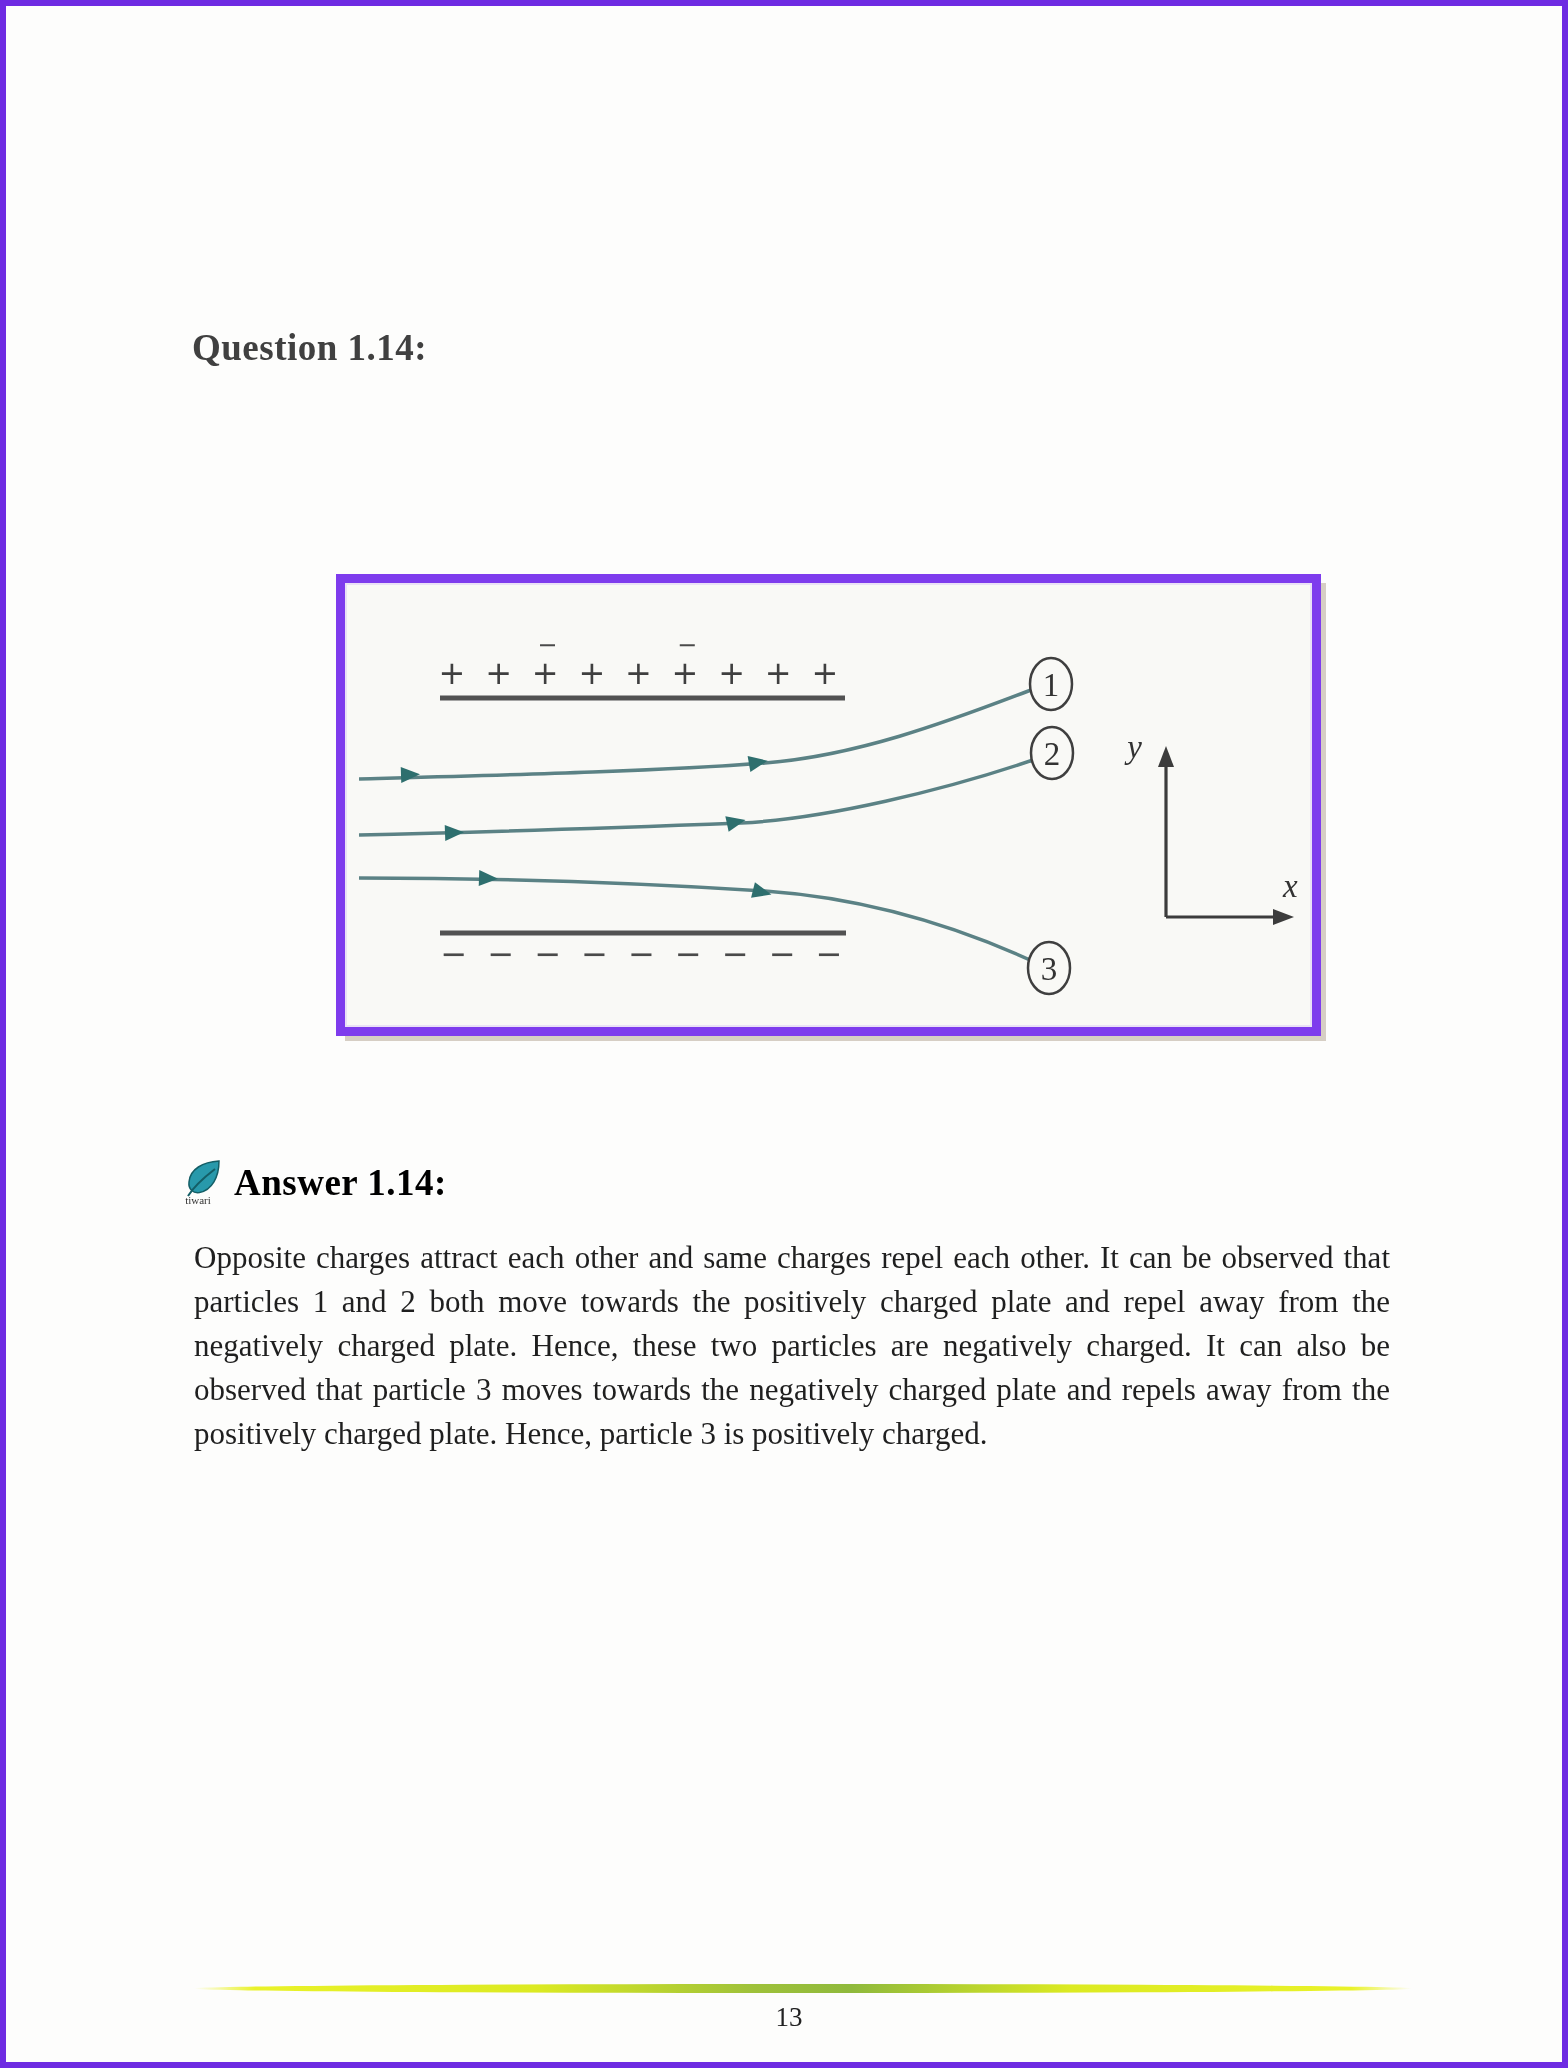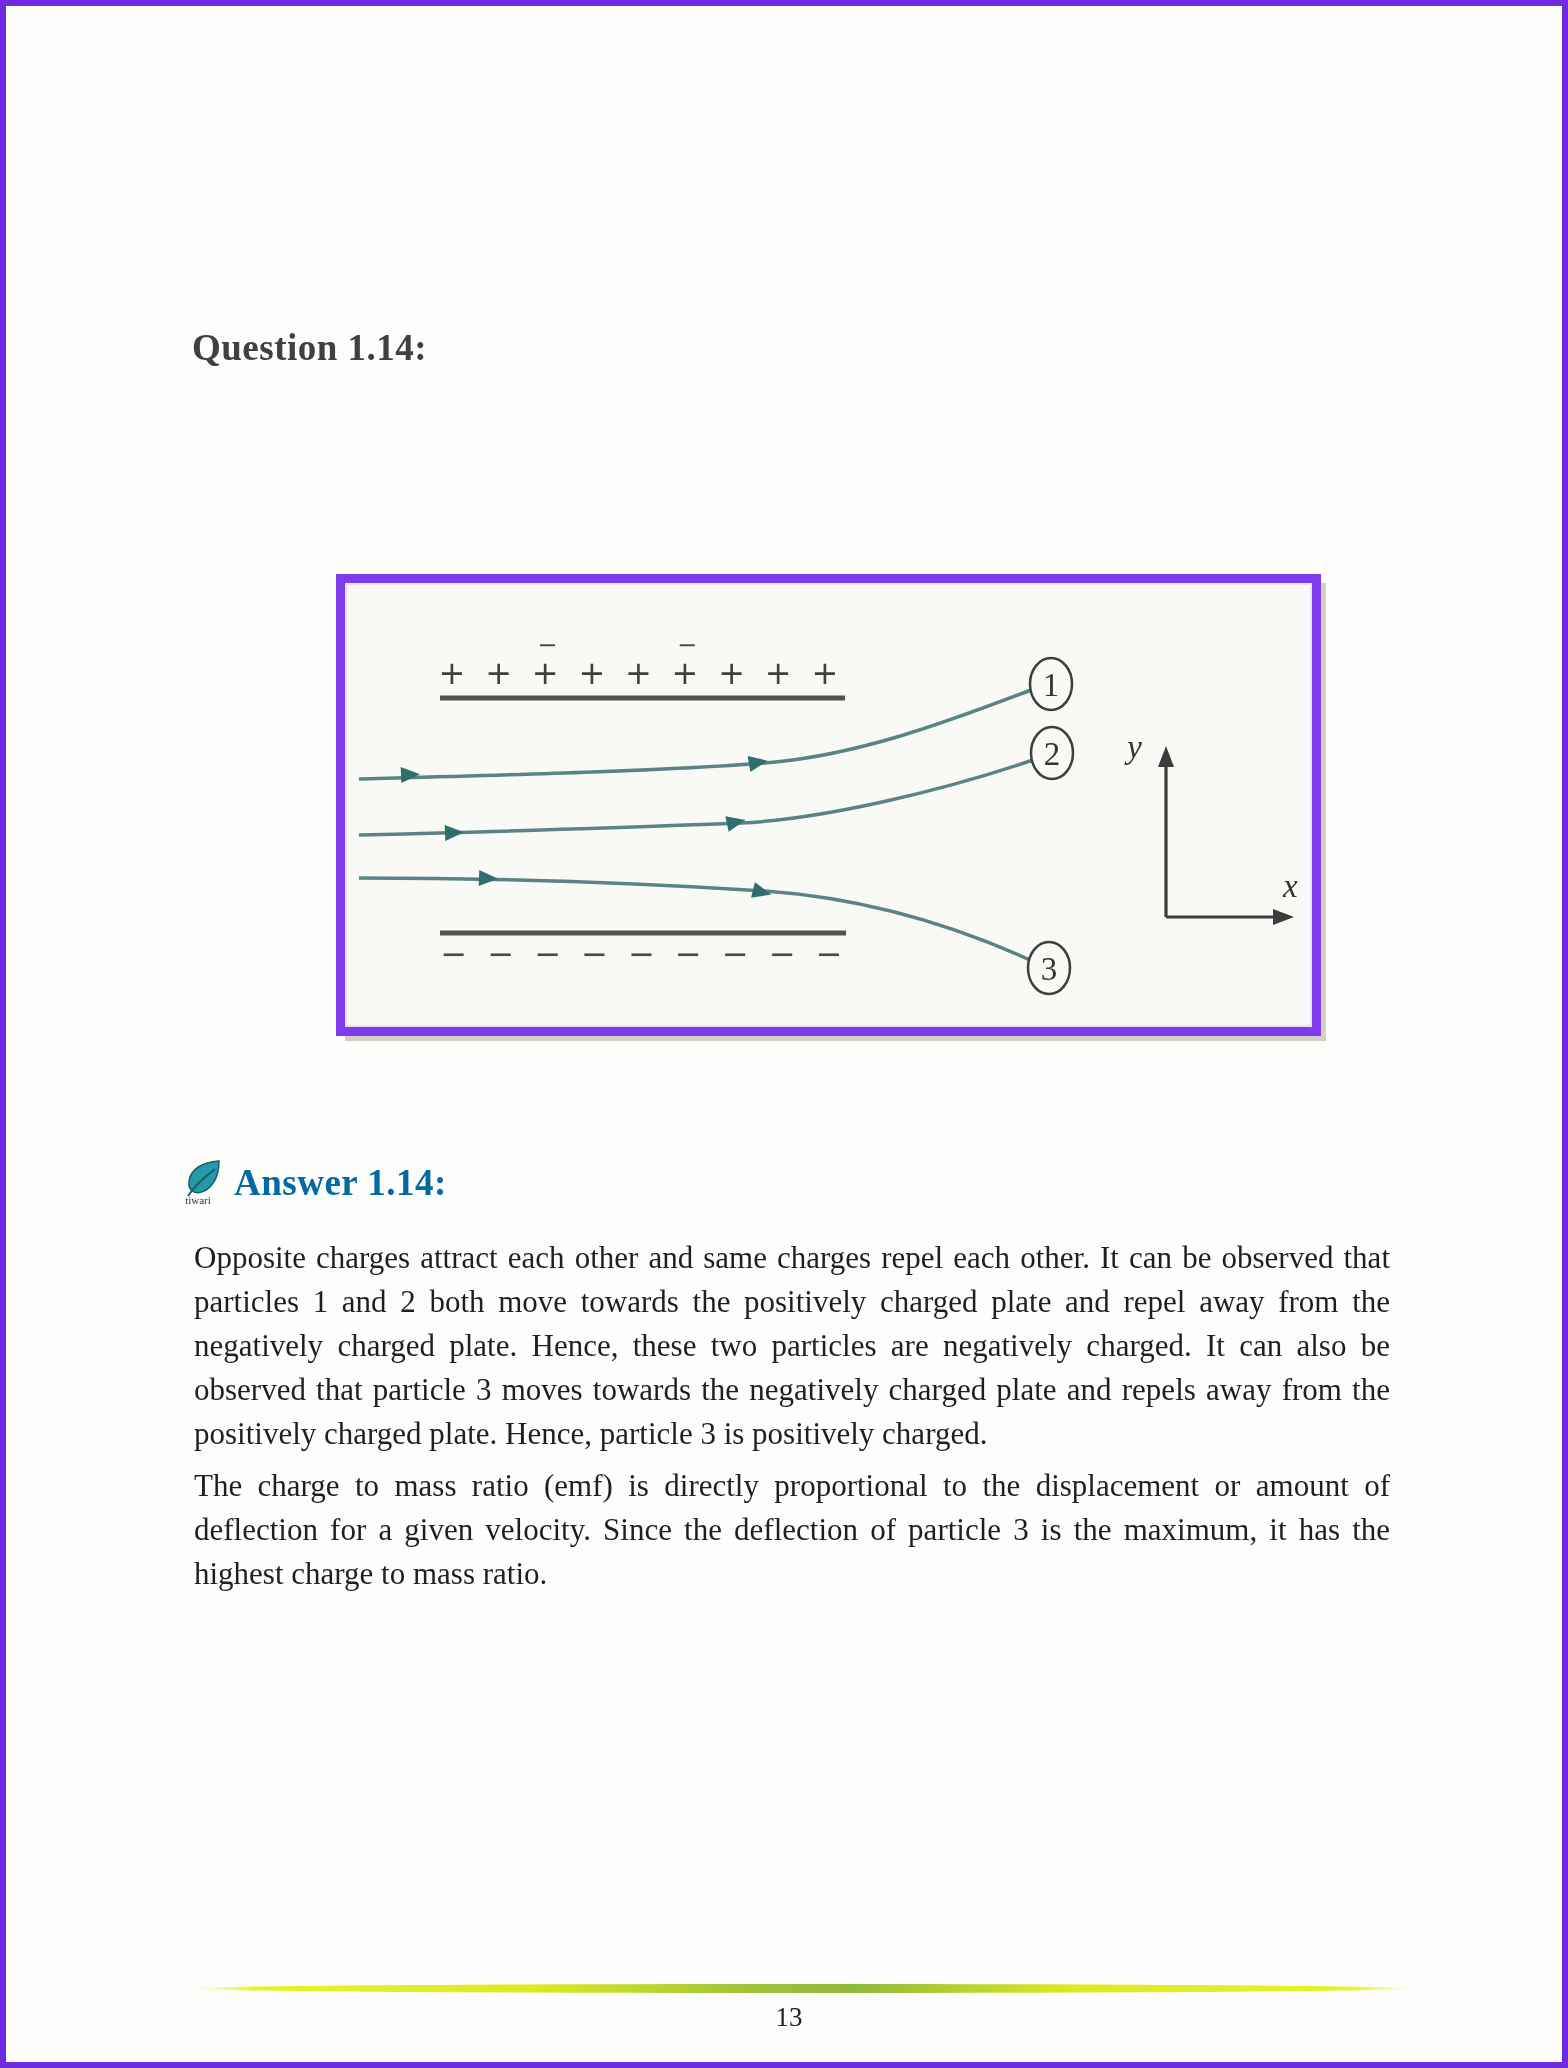--- a/index.html
+++ b/index.html
@@ -39,21 +39,21 @@
   .axis-arrow{fill:#3c3c3c;}
   .axis-label{font-family:"Liberation Serif",serif;font-style:italic;font-size:33px;fill:#333;}
   .plus-sign,.minus-sign{font-family:"DejaVu Sans",sans-serif;font-size:32px;fill:#3f3f3f;text-anchor:middle;}
   .minus-sign{fill:#4a4a4a;}
   .sup-minus-sign{font-family:"DejaVu Sans",sans-serif;font-size:24px;fill:#4a4a4a;text-anchor:middle;}
   .a-heading{
     position:absolute;left:178px;top:1152px;
     display:flex;align-items:center;gap:8px;
   }
   .a-heading .label{
-    font-size:37px;font-weight:bold;color:#0369a1;letter-spacing:0.5px;
+    font-size:37px;font-weight:bold;color:#000000;letter-spacing:0.5px;
   }
   .logo{width:42px;height:48px;}
   .a-body{
     position:absolute;left:180px;top:1222px;width:1212px;
     font-size:31px;line-height:44px;text-align:justify;
   }
   .a-body p{margin:8px;}
   .divider{
     position:absolute;left:188px;top:1978px;width:1218px;height:9px;
     clip-path:ellipse(50% 50% at 50% 50%);
@@ -133,20 +133,19 @@
     <svg class="logo" viewBox="0 0 42 48">
       <path d="M35 3 C19 4 6 11 5 24 C4.2 31 9 35.5 15.5 34.5 C28 32 35 19 35 3 Z" fill="#2899ab" stroke="#145e66" stroke-width="1.5"></path>
       <path d="M4 38 C9 30 18 21 31 11" fill="none" stroke="#145e66" stroke-width="2"></path>
       <text x="14" y="46" text-anchor="middle" font-size="11" fill="#333" font-family="Liberation Serif, serif">tiwari</text>
     </svg>
     <span class="label">Answer 1.14:</span>
   </div>
 
   <div class="a-body">
     <p>Opposite charges attract each other and same charges repel each other. It can be observed that particles 1 and 2 both move towards the positively charged plate and repel away from the negatively charged plate. Hence, these two particles are negatively charged. It can also be observed that particle 3 moves towards the negatively charged plate and repels away from the positively charged plate. Hence, particle 3 is positively charged.</p>
-    <p>The charge to mass ratio (emf) is directly proportional to the displacement or amount of deflection for a given velocity. Since the deflection of particle 3 is the maximum, it has the highest charge to mass ratio.</p>
   </div>
 
   <div class="divider"></div>
 
   <div class="page-num">13</div>
 
 </div>
 
 </body></html>

